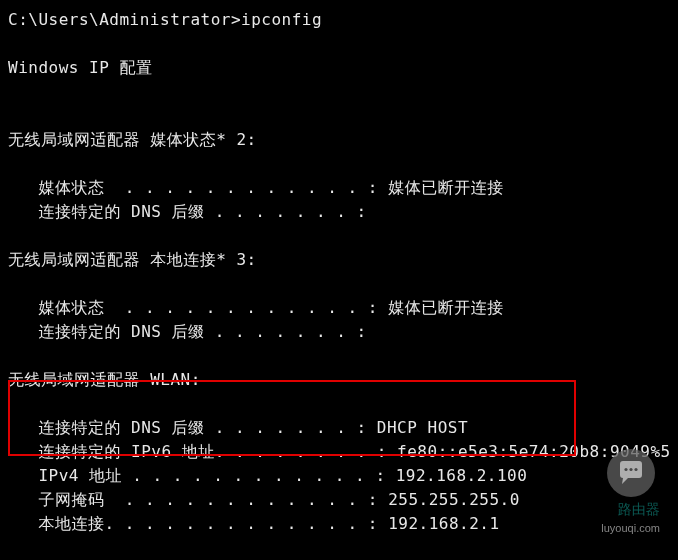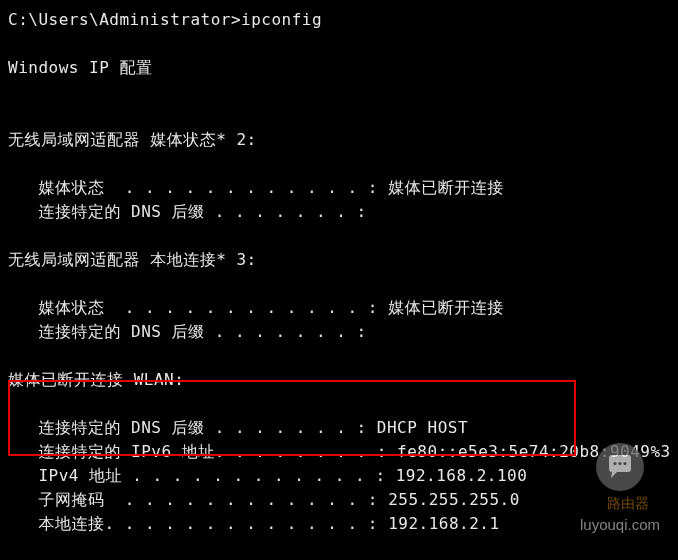--- a/index.html
+++ b/index.html
@@ -49,28 +49,28 @@
       width: 48px;
       height: 48px;
       border-radius: 50%;
       background: #606060;
       display: flex;
       align-items: center;
       justify-content: center;
       margin-bottom: 2px;
     }
     .watermark-label {
-      color: #a16207;
+      color: #0f766e;
       font-size: 14px;
       font-family: Liberation Sans, sans-serif;
       margin-left: 16px;
     }
     .watermark-url {
       color: #b0b0b0;
-      font-size: 15px;
+      font-size: 11px;
       font-family: sans-serif;
     }
   </style>
 </head>
 <body>
 
 <div class="terminal-line">C:\Users\Administrator&gt;ipconfig</div>
 <div class="blank-line"></div>
 <div class="terminal-line">Windows IP 配置</div>
 <div class="blank-line"></div>
@@ -81,24 +81,24 @@
 <div class="terminal-line"><span>   媒体状态  . . . . . . . . . . . . : </span><span>媒体已断开连接</span></div>
 <div class="terminal-line">   连接特定的 DNS 后缀 . . . . . . . :</div>
 <div class="blank-line"></div>
 
 <div class="terminal-line">无线局域网适配器 本地连接* 3:</div>
 <div class="blank-line"></div>
 <div class="terminal-line"><span>   媒体状态  . . . . . . . . . . . . : </span><span>媒体已断开连接</span></div>
 <div class="terminal-line">   连接特定的 DNS 后缀 . . . . . . . :</div>
 <div class="blank-line"></div>
 
-<div class="terminal-line">媒体已断开连接 WLAN:</div>
+<div class="terminal-line">无线局域网适配器 WLAN:</div>
 <div class="blank-line"></div>
 <div class="terminal-line"><span>   连接特定的 DNS 后缀 . . . . . . . : </span><span>DHCP HOST</span></div>
-<div class="terminal-line"><span>   连接特定的 IPv6 地址. . . . . . . . : </span><span>fe80::e5e3:5e74:20b8:9049%3</span></div>
+<div class="terminal-line"><span>   连接特定的 IPv6 地址. . . . . . . . : </span><span>fe80::e5e3:5e74:20b8:9049%5</span></div>
 <div class="terminal-line"><span>   IPv4 地址 . . . . . . . . . . . . : </span><span>192.168.2.100</span></div>
 <div class="terminal-line"><span>   子网掩码  . . . . . . . . . . . . : </span><span>255.255.255.0</span></div>
 <div class="terminal-line"><span>   本地连接. . . . . . . . . . . . . : </span><span>192.168.2.1</span></div>
 <div class="blank-line"></div>
 
 <div class="highlight-box"></div>
 
 <div class="watermark">
   <div class="watermark-circle">
     <svg width="30" height="30" viewBox="0 0 30 30">

